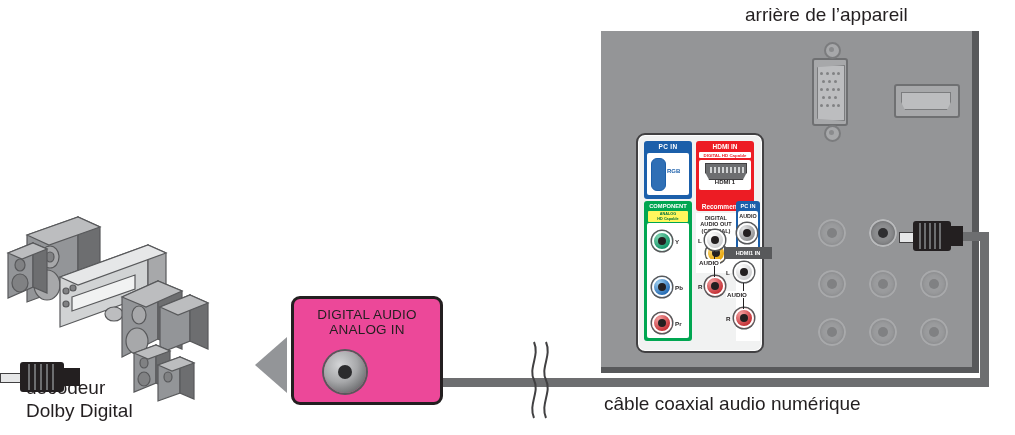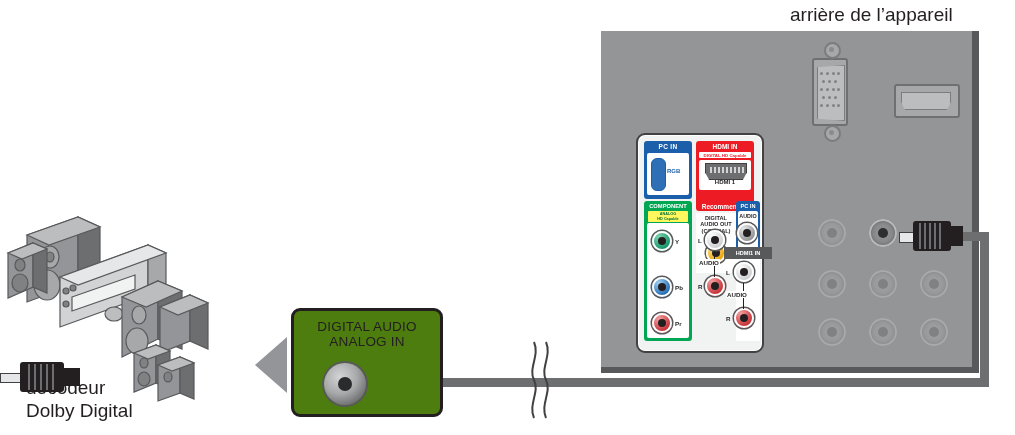--- a/index.html
+++ b/index.html
@@ -1,21 +1,21 @@
 <!DOCTYPE html>
 <html><head>
 <meta charset="utf-8">
 <style>
   html,body{margin:0;padding:0;}
   body{width:1015px;height:435px;background:#fff;font-family:"Liberation Sans",sans-serif;position:relative;overflow:hidden;}
   .stage{position:absolute;inset:0;}
 
   
   .cap{position:absolute;color:#231f20;font-size:19px;line-height:23px;white-space:pre;}
-  #cap-rear{left:790px;top:3px;}
+  #cap-rear{left:745px;top:3px;}
   #cap-decoder{left:26px;top:376px;}
   #cap-cable{left:604px;top:392px;}
 
   
   #tv-rear{position:absolute;left:601px;top:31px;width:371px;height:339px;background:#949597;}
   #tv-rear-edge{position:absolute;left:601px;top:367px;width:378px;height:6px;background:#58595b;}
   #tv-rear-edge-r{position:absolute;left:972px;top:31px;width:7px;height:342px;background:#58595b;}
 
   
   #vga{position:absolute;left:812px;top:58px;width:36px;height:68px;}
@@ -47,21 +47,21 @@
   #plug-rear{position:absolute;left:899px;top:221px;width:62px;height:30px;}
   #plug-rear .tip{position:absolute;left:0;top:11px;width:16px;height:9px;background:#e6e7e8;border:1px solid #414042;}
   #plug-rear .body{position:absolute;left:14px;top:0;width:38px;height:30px;background:#231f20;border-radius:3px;}
   #plug-rear .body i{position:absolute;top:2px;width:2px;height:26px;background:#6d6e70;}
   #plug-rear .tail{position:absolute;left:50px;top:5px;width:14px;height:20px;background:#231f20;}
 
   
   #break{position:absolute;left:520px;top:340px;width:40px;height:80px;}
 
   
-  #decoder-box{position:absolute;left:291px;top:308px;width:146px;height:103px;background:#4d7c0f;border:3px solid #231f20;border-radius:9px;}
+  #decoder-box{position:absolute;left:291px;top:296px;width:146px;height:103px;background:#ec4899;border:3px solid #231f20;border-radius:9px;}
   #decoder-box .lbl{position:absolute;left:0;right:0;top:8px;text-align:center;font-size:13.5px;line-height:15px;color:#231f20;letter-spacing:.2px;}
   #coax-jack{position:absolute;left:30px;top:52px;width:42px;height:42px;border-radius:50%;
         background:radial-gradient(circle at 38% 33%,#d4d5d7 0%,#a7a8aa 45%,#6d6e70 78%,#414042 100%);
         box-shadow:0 0 0 2px #58595b;}
   #coax-jack::after{content:"";position:absolute;left:14px;top:14px;width:14px;height:14px;border-radius:50%;background:#2b2b2d;}
   #plug-dec{position:absolute;left:60px;top:362px;width:70px;height:30px;}
   #plug-dec .tip{position:absolute;left:-60px;top:11px;width:22px;height:8px;background:#e6e7e8;border:1px solid #414042;}
   #plug-dec .body{position:absolute;left:-40px;top:0;width:44px;height:30px;background:#231f20;border-radius:3px;}
   #plug-dec .body i{position:absolute;top:2px;width:2px;height:26px;background:#6d6e70;}
   #plug-dec .tail{position:absolute;left:2px;top:6px;width:18px;height:18px;background:#231f20;}
@@ -249,20 +249,21 @@
     <div class="body">
       <i style="left:8px"></i>
         <i style="left:14px"></i>
         <i style="left:20px"></i>
         <i style="left:26px"></i>
         <i style="left:32px"></i>
     </div>
     <div class="tail"></div>
   </div>
 
+  <div class="cap" id="cap-cable">câble coaxial audio numérique</div>
 
   <div id="panel">
 
     <div class="blk" id="pcin-rgb">
       <div class="t">PC IN</div>
       <div class="w">
         <div class="vga"></div>
         <div class="rgb">RGB</div>
       </div>
     </div>

